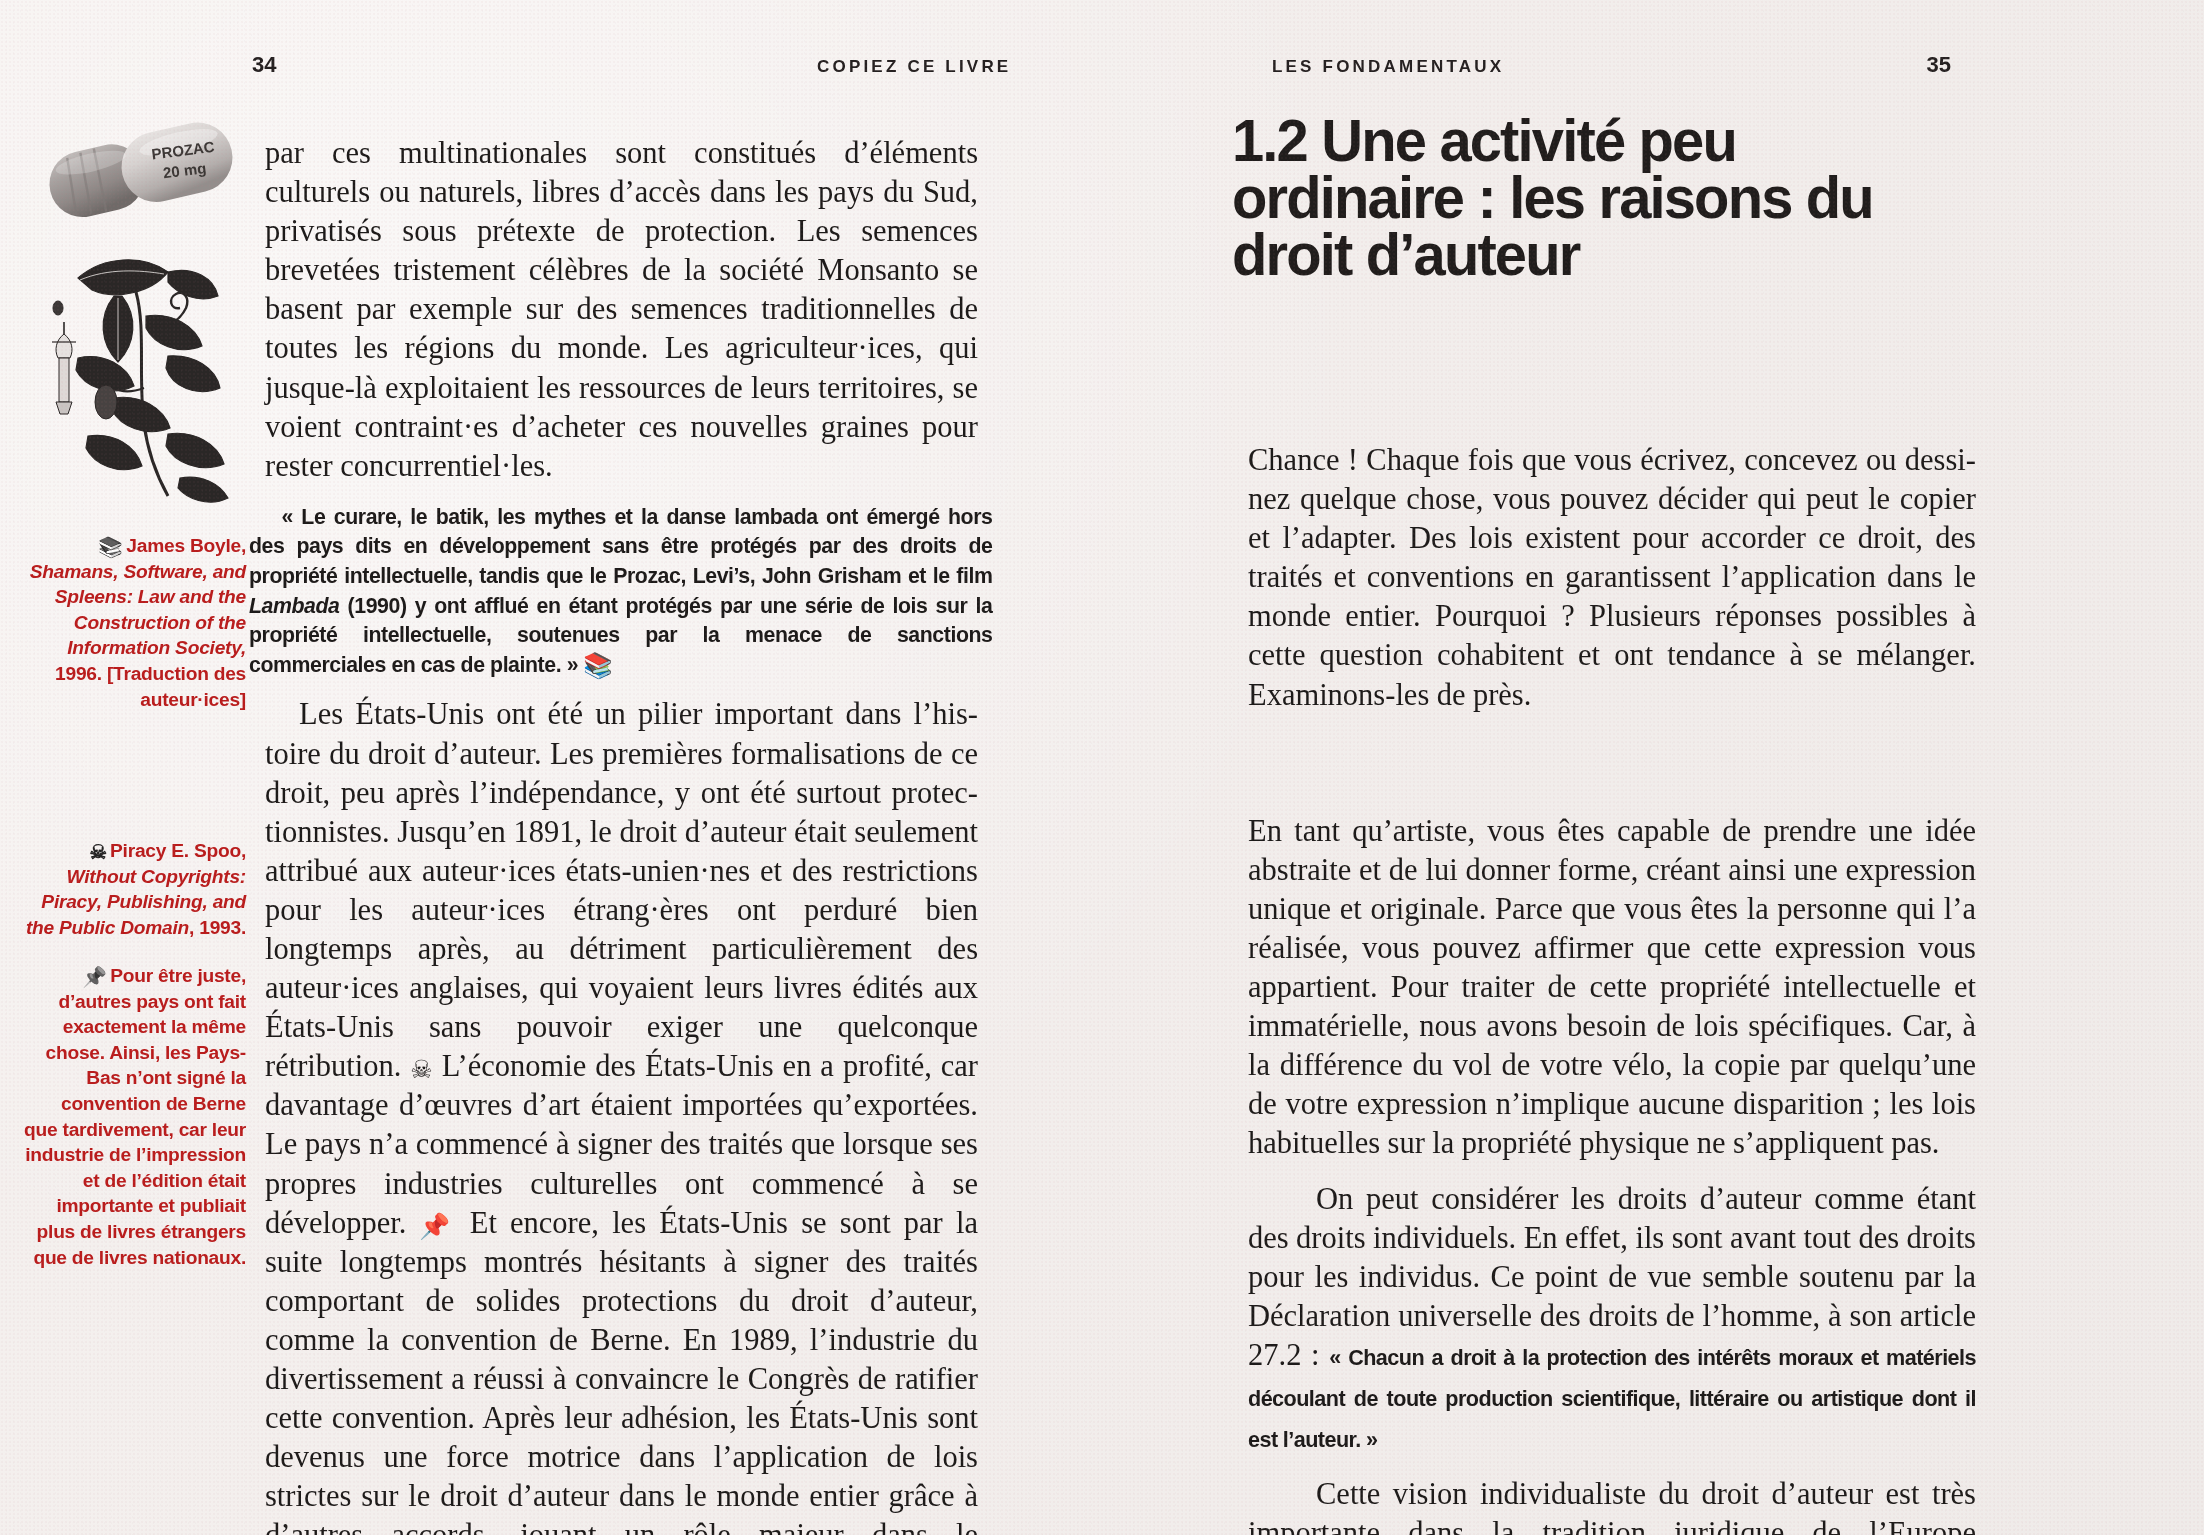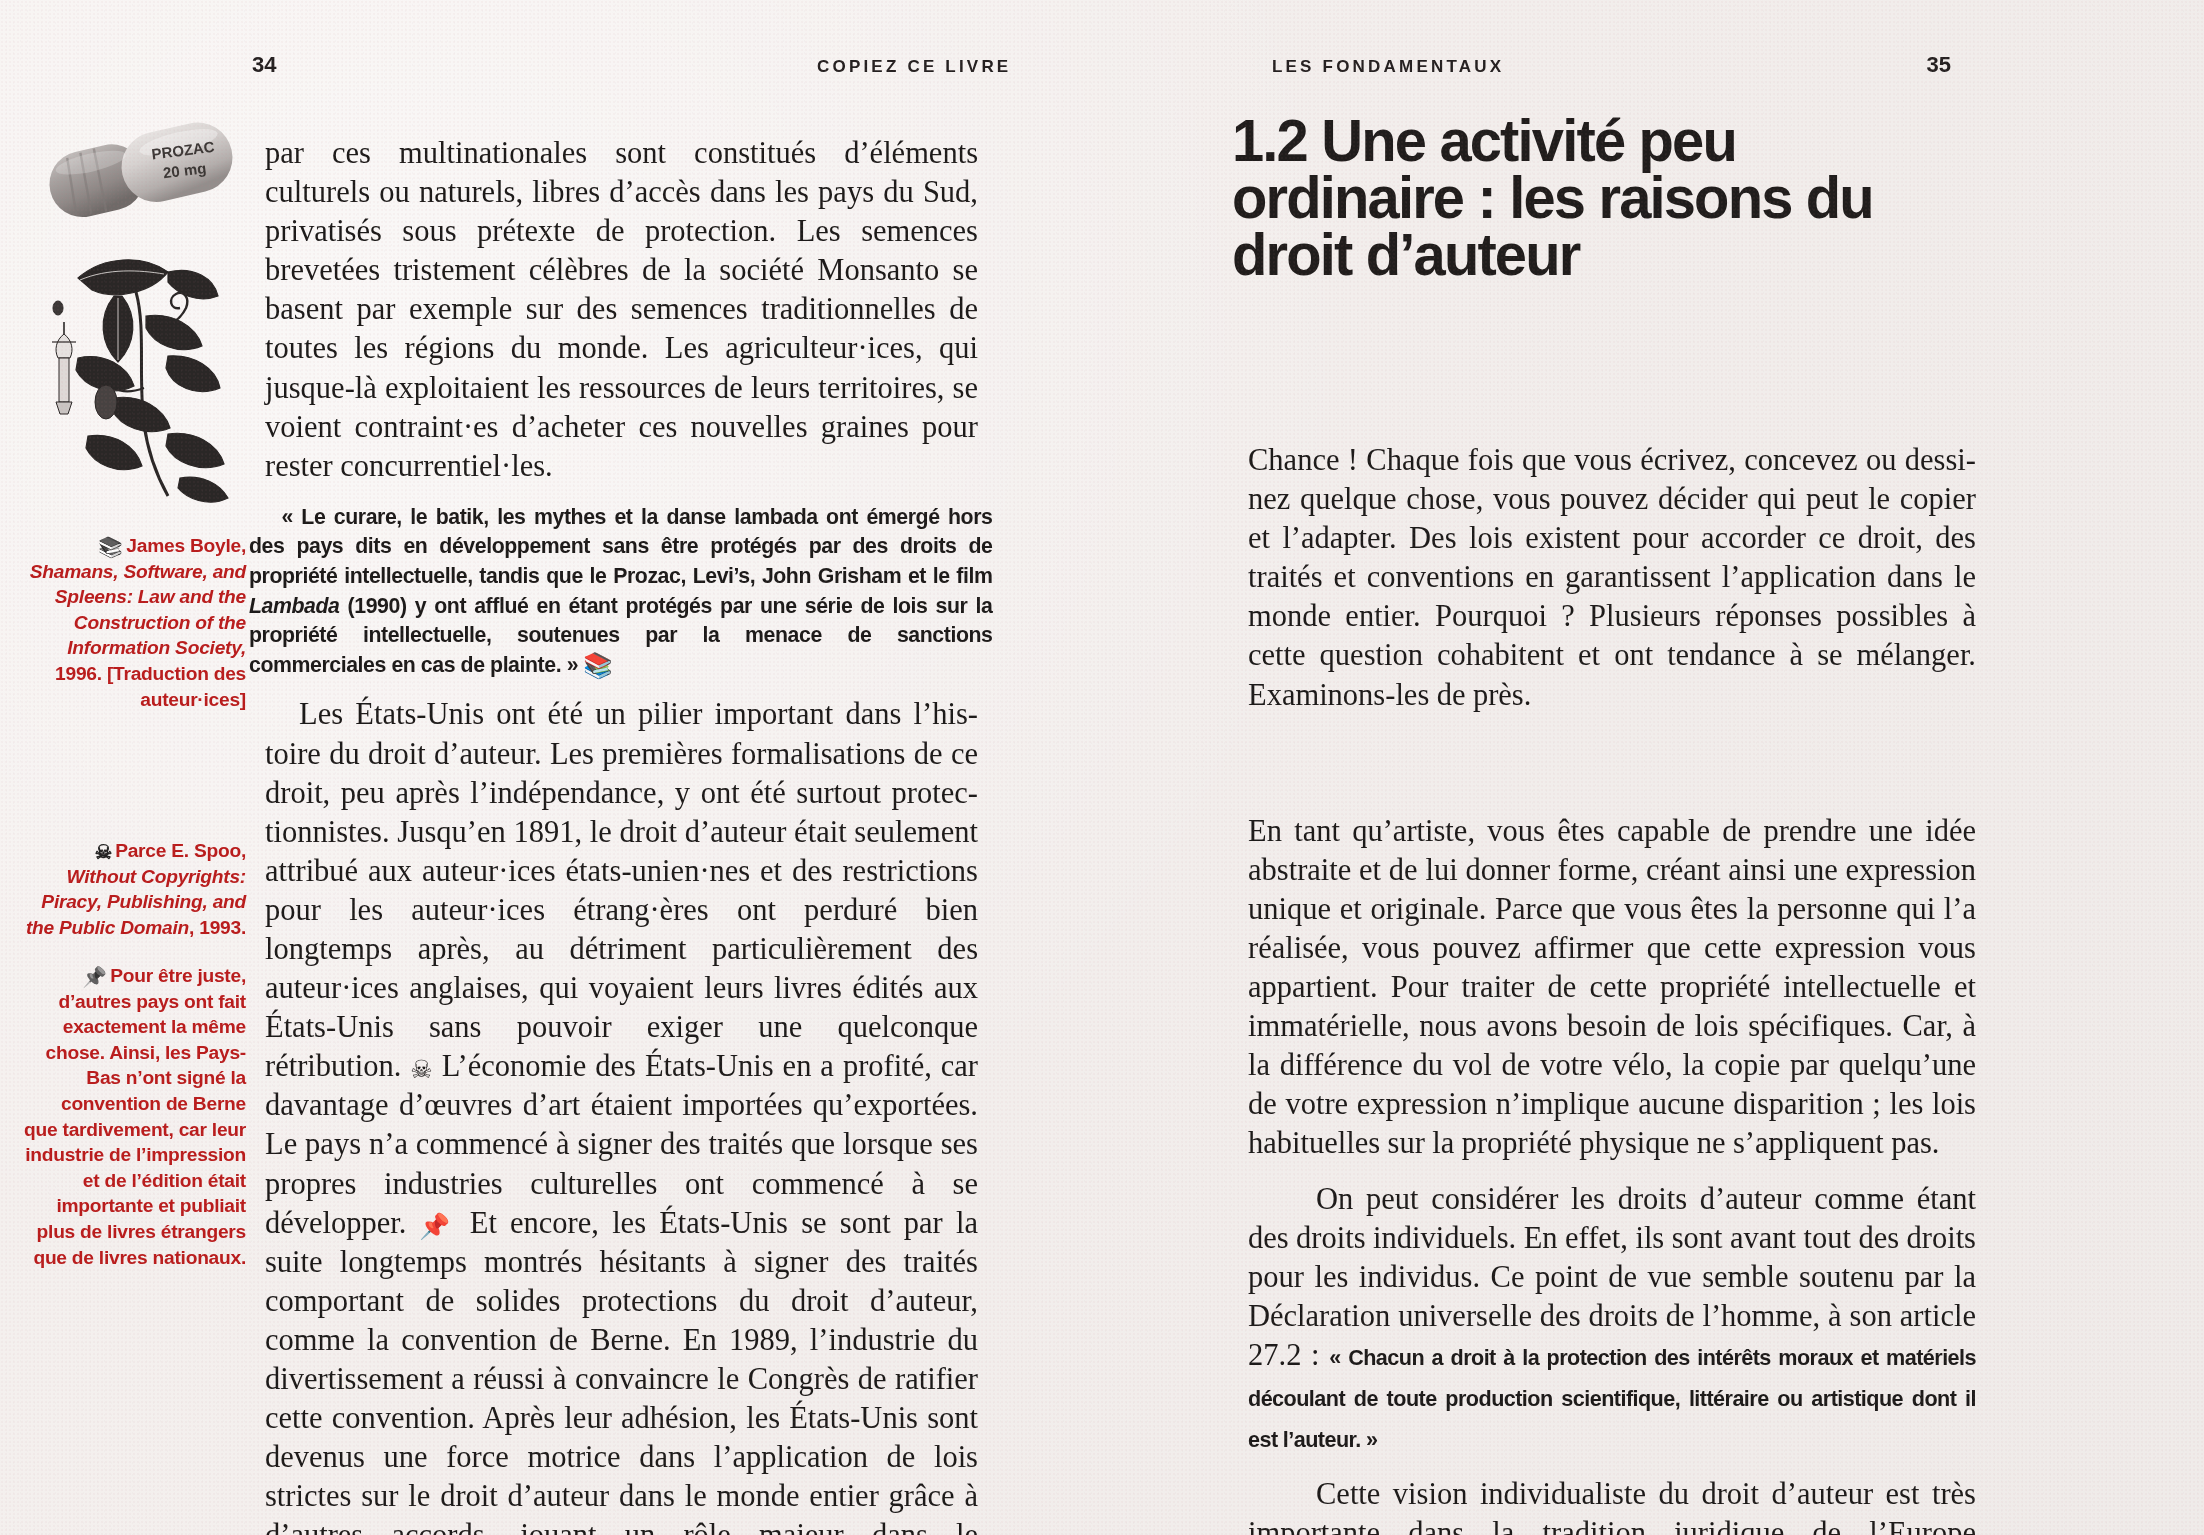--- a/index.html
+++ b/index.html
@@ -240,21 +240,21 @@
       <ellipse cx="40" cy="70" rx="5" ry="7" fill="#3c3837" stroke-width="1"></ellipse>
       <path d="M162 240 C184 236 202 246 210 260 C190 270 168 260 160 250 Z" stroke-width="1.2"></path>
     </g>
   </svg>
 
   <div class="sidenote" id="sidenote-1">
     <span class="note-glyph">📚</span><span>James Boyle, </span><i>Shamans, Software, and Spleens: Law and the Construction of the Information Society,</i><span> 1996. [Traduction des auteur·ices]</span>
   </div>
 
   <div class="sidenote" id="sidenote-2">
-    <span class="note-glyph">☠</span><span>Parce E. Spoo, </span><i>Without Copyrights: Piracy, Publishing, and the Public Domain</i><span>, 1993.</span>
+    <span class="note-glyph">☠</span><span>Piracy E. Spoo, </span><i>Without Copyrights: Piracy, Publishing, and the Public Domain</i><span>, 1993.</span>
   </div>
 
   <div class="sidenote" id="sidenote-3">
     <span class="note-glyph">📌</span><span>Pour être juste, d’autres pays ont fait exactement la même chose. Ainsi, les Pays-Bas n’ont signé la convention de Berne que tardive­ment, car leur industrie de l’impression et de l’édition était importante et publiait plus de livres étrangers que de livres nationaux.</span>
   </div>
 
   <div class="col-left">
 
     <p class="body">par ces multinationales sont constitués d’éléments culturels ou naturels, libres d’accès dans les pays du Sud, privatisés sous prétexte de protection. Les semences brevetées tristement célèbres de la société Monsanto se basent par exemple sur des semences traditionnelles de toutes les régions du monde. Les agriculteur·ices, qui jusque-là exploitaient les ressources de leurs territoires, se voient contraint·es d’acheter ces nouvelles graines pour rester concurrentiel·les.</p>
 

